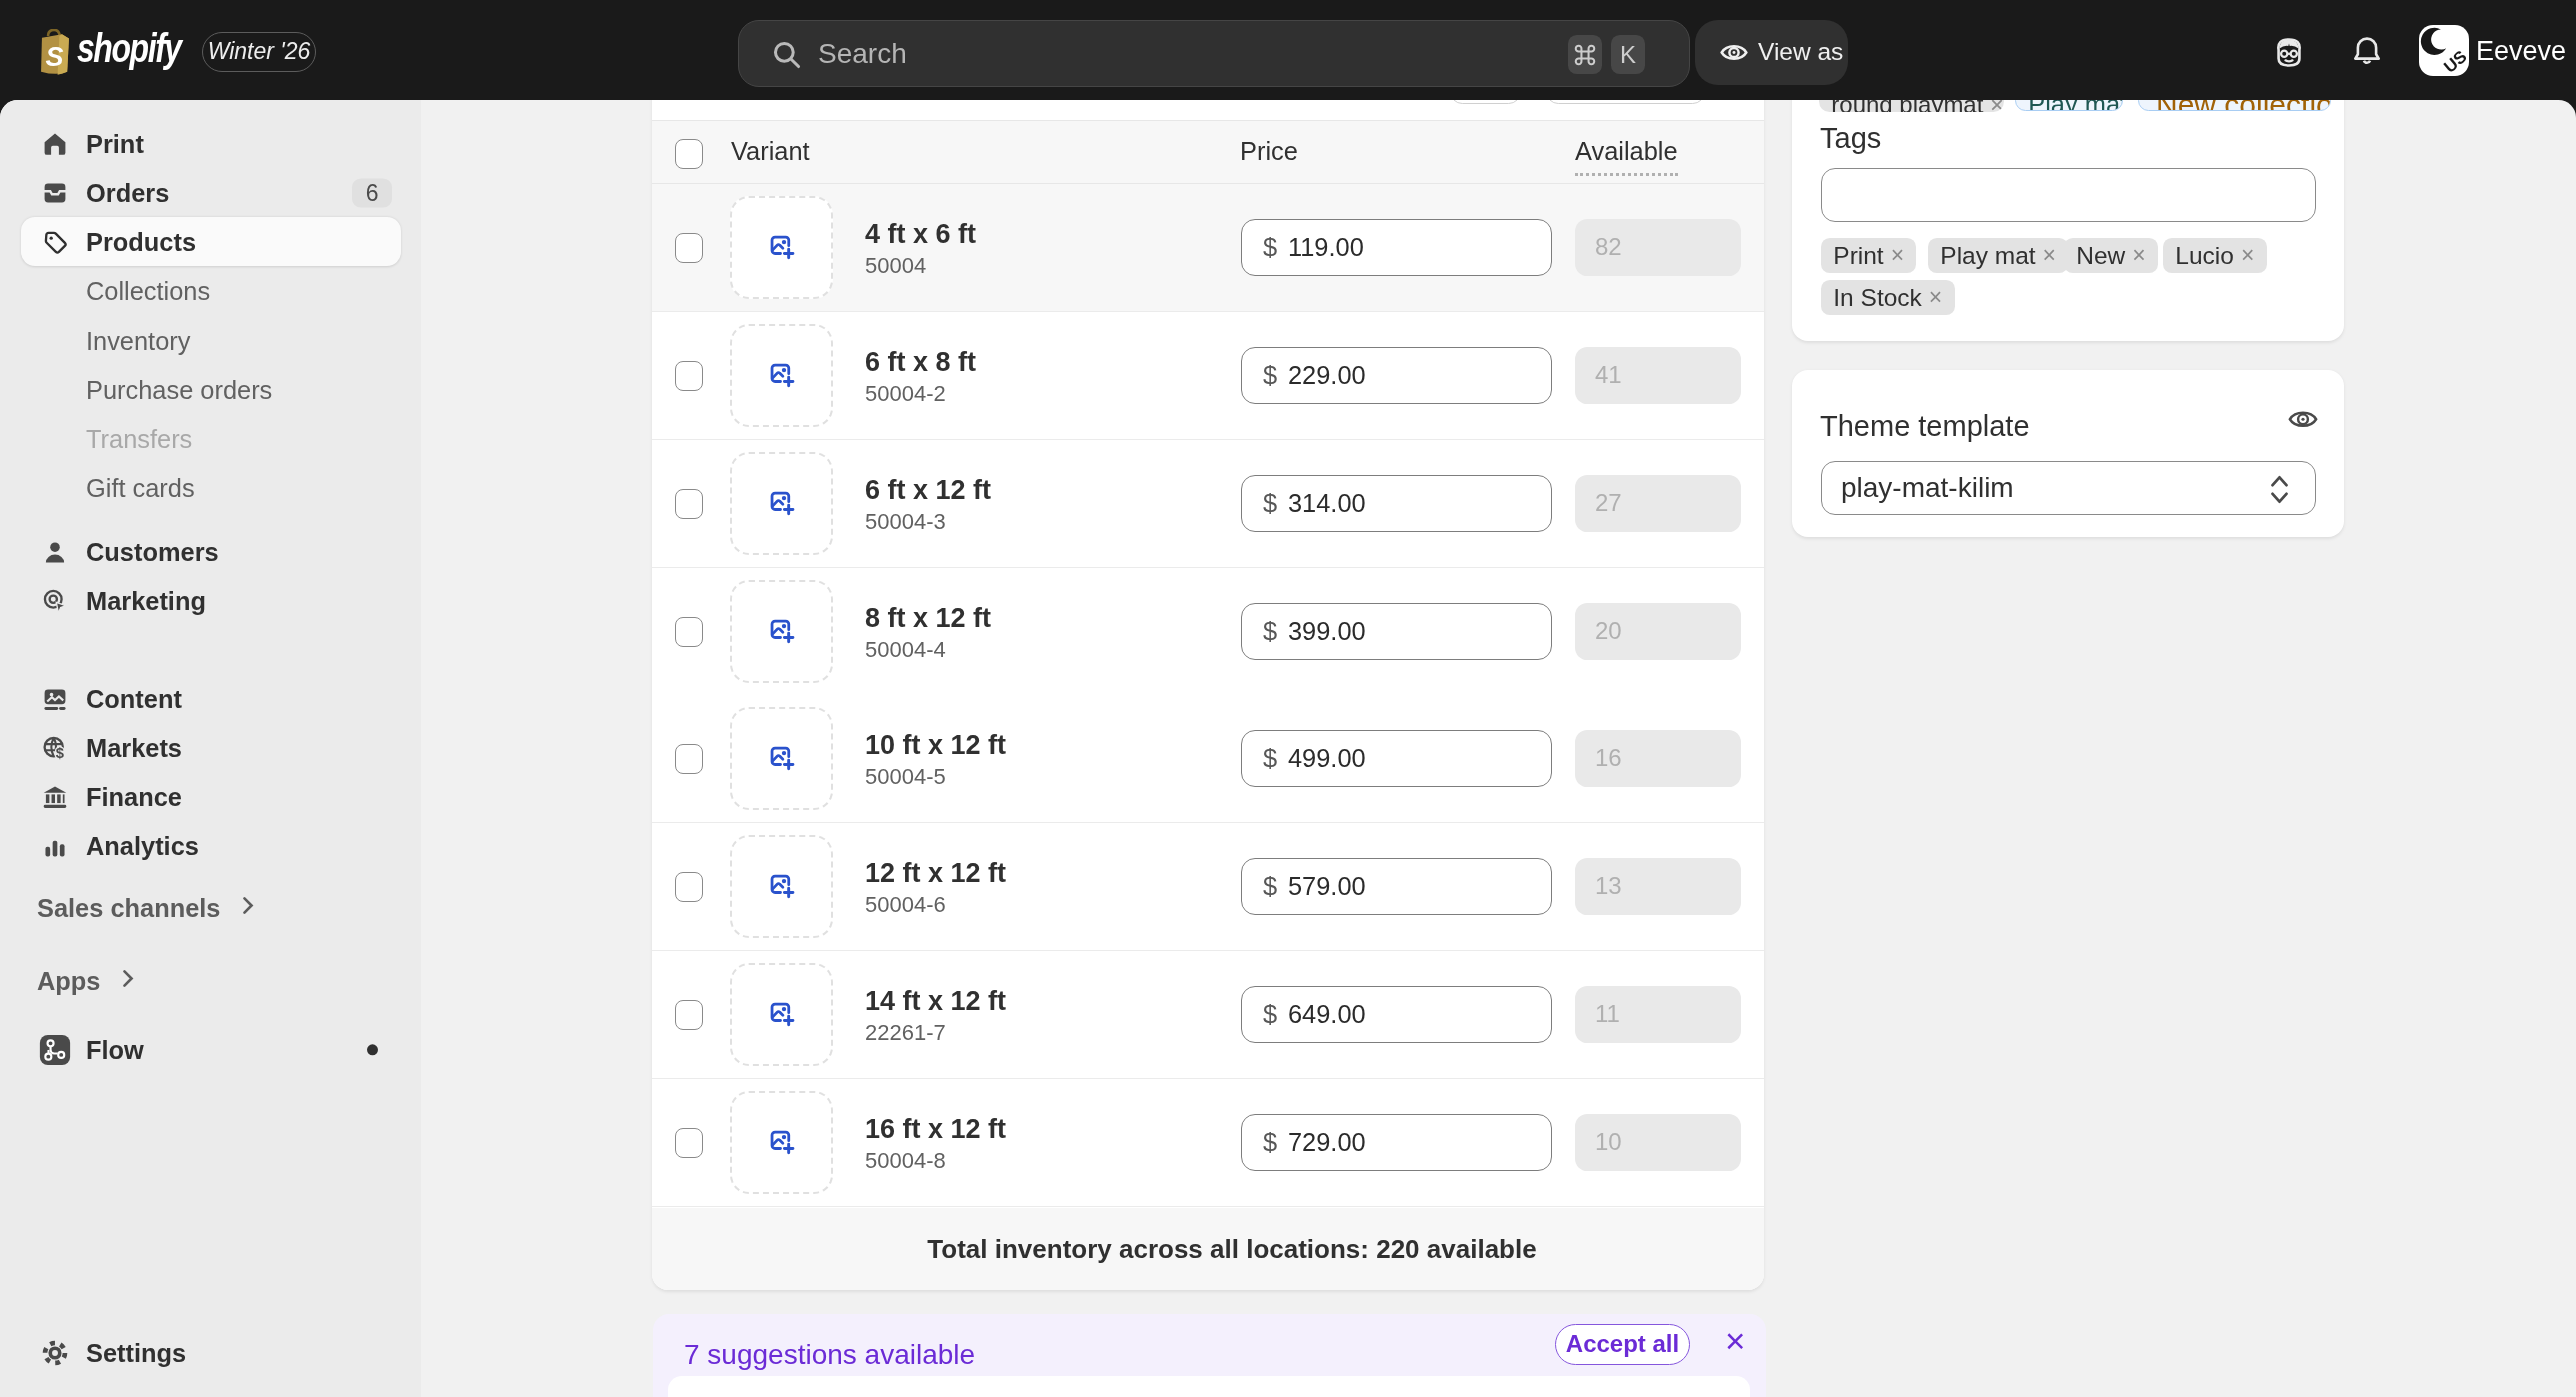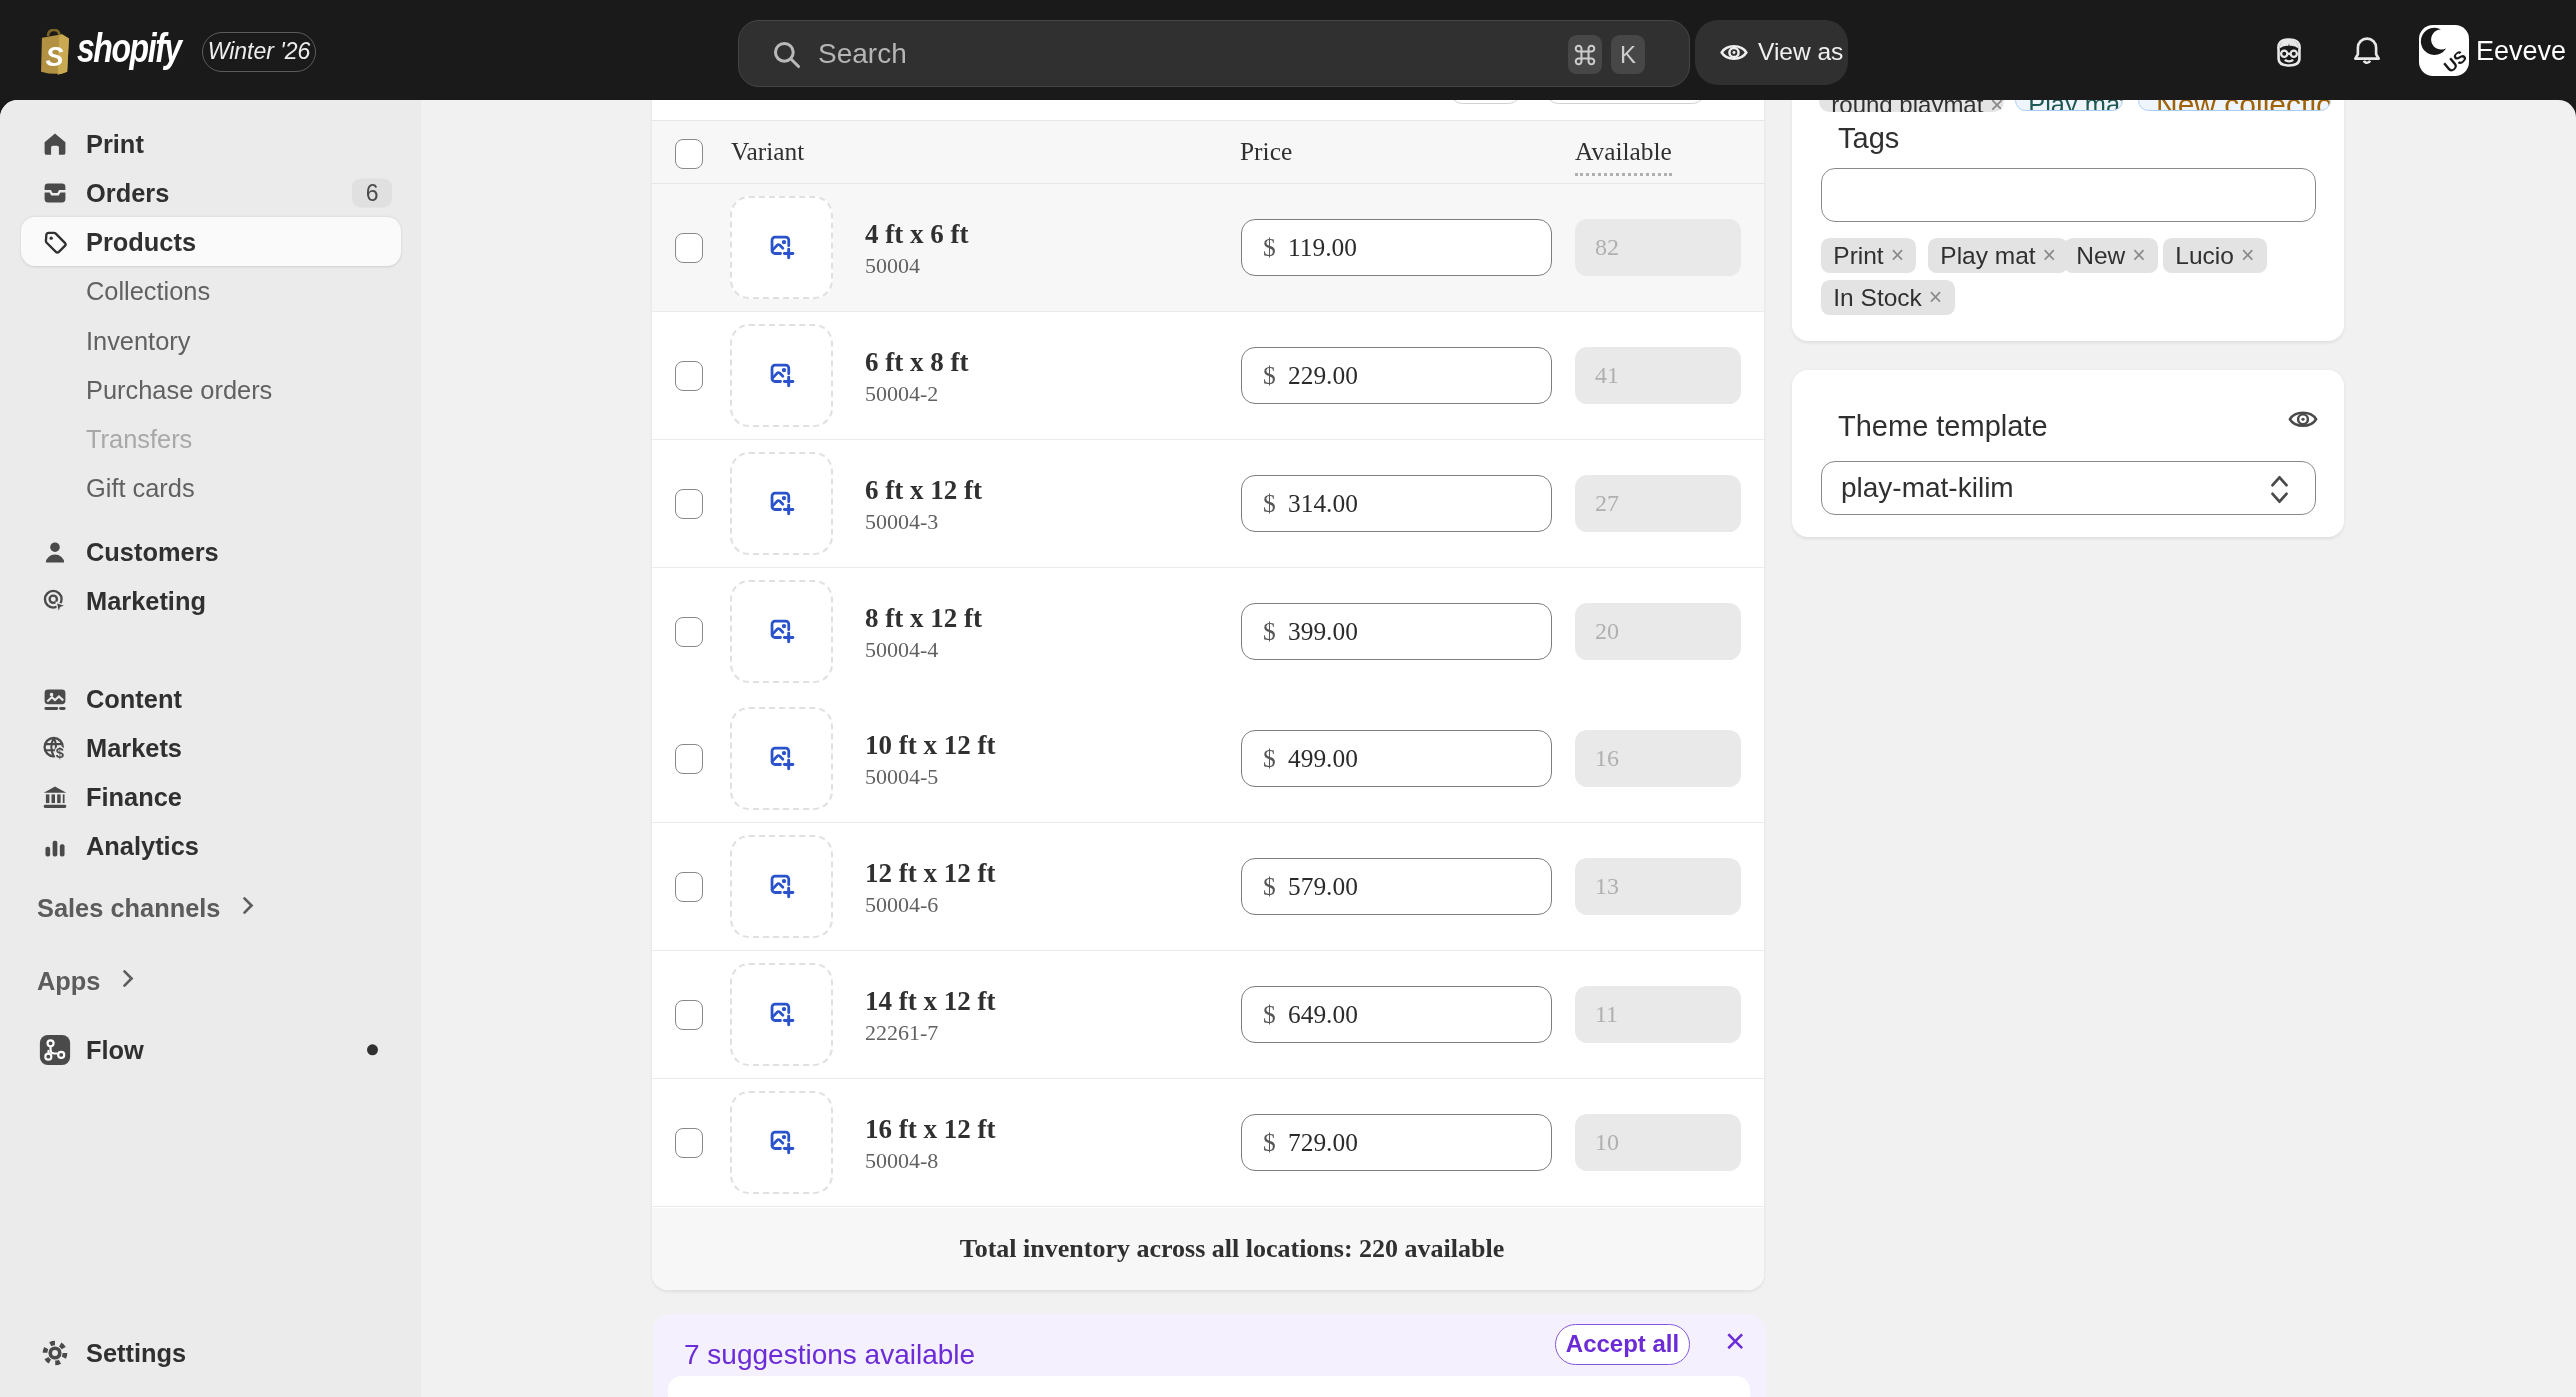--- a/index.html
+++ b/index.html
@@ -23,41 +23,41 @@
   border-radius:23px; color:#f0f0f0; font-size:27px; }
 
 .nav-item { position:absolute; left:21px; width:380px; height:49px; color:#303030; font-size:25.4px; font-weight:bold; }
 .nav-item .txt { position:absolute; left:65px; top:50%; transform:translateY(-50%); }
 .nav-item .ic { position:absolute; left:21px; top:50%; transform:translateY(-50%); width:26px; height:26px; }
 .nav-sub { position:absolute; left:21px; width:380px; height:49px; color:#616161; font-size:25.4px; }
 .nav-sub .txt { position:absolute; left:65px; top:50%; transform:translateY(-50%); }
 .nav-head { position:absolute; left:37px; color:#5c5c5c; font-size:25.4px; font-weight:bold; }
 
 #card { position:absolute; left:652px; top:-17.5px; width:1112px; height:1207px; background:#fff;
-  border-radius:16px; box-shadow:0 1.8px 3.5px rgba(0,0,0,.08);font-family:Liberation Serif, serif; }
+  border-radius:16px; box-shadow:0 1.8px 3.5px rgba(0,0,0,.08); }
 #thead { position:absolute; left:0; top:37px; width:1112px; height:64px; background:#f7f7f7;
   border-top:1.8px solid #e7e7e7; border-bottom:1.8px solid #e7e7e7; }
 .row { position:absolute; left:0; width:1112px; height:128px; border-bottom:1.8px solid #ebebeb; background:#fff; }
 .row.hov { background:#f7f7f7; }
 .cb { position:absolute; left:23px; width:28px; height:30px; background:#fff; border:1.8px solid #8a8a8a; border-radius:8px; }
 .ph { position:absolute; left:78px; width:103px; height:103px; border:2.6px dashed #e0e0e0; border-radius:19px; background:#fff; }
 .ph svg { position:absolute; left:50%; top:50%; transform:translate(-50%,-50%); }
 .vname { position:absolute; left:213px; font-size:27px; font-weight:bold; color:#303030; line-height:35px; }
 .vsku { position:absolute; left:213px; font-size:22px; color:#616161; line-height:28px; }
 .pricebox { position:absolute; left:589px; width:311px; height:57px; border:1.8px solid #7d7d7d; border-radius:14px;
   background:#fff; font-size:25.4px; }
 .pricebox .cur { position:absolute; left:21px; top:50%; transform:translateY(-50%); color:#575757; }
 .pricebox .val { position:absolute; left:46px; top:50%; transform:translateY(-50%); color:#2b2b2b; }
 .avail { position:absolute; left:923px; width:166px; height:57px; background:#e9e9e9; border-radius:12.3px; }
 .avail span { position:absolute; left:20px; top:50%; transform:translateY(-50%); font-size:24px; color:#b0b0b0; }
 #totalrow { position:absolute; left:0; top:1125px; width:1112px; height:82px; background:#f7f7f7;
   border-radius:0 0 16px 16px; text-align:center; font-size:26px; font-weight:bold; color:#303030; }
 
 .rcard { position:absolute; left:1792px; width:552px; background:#fff; border-radius:16px; box-shadow:0 1.8px 3.5px rgba(0,0,0,.08); }
-.rlabel { position:absolute; left:46px; font-size:29px; color:#303030; line-height:35px; }
+.rlabel { position:absolute; left:28px; font-size:29px; color:#303030; line-height:35px; }
 .rinput { position:absolute; left:29px; width:495px; border:1.8px solid #8a8a8a; border-radius:14px; background:#fff; }
 .pill { position:absolute; height:35px; background:#e3e3e3; border-radius:8.8px; display:flex; align-items:center;
   padding:0 12.3px; font-size:24.5px; color:#303030; gap:7px; white-space:nowrap; }
 .pill .x { color:#8a8a8a; font-size:23px; }
 
 #banner { position:absolute; left:653px; top:1214px; width:1113px; height:84px; background:#f4f0fd; border-radius:16px 16px 0 0; }
 #banner .msg { position:absolute; left:31px; top:24.5px; font-size:28px; color:#6b2bd6; }
 #acceptall { position:absolute; left:902px; top:9.6px; width:135px; height:41px; background:#fff;
   border:1.8px solid #8556dd; border-radius:21px; color:#6b2bd6; font-size:24px; font-weight:bold;
   text-align:center; line-height:38px; }

